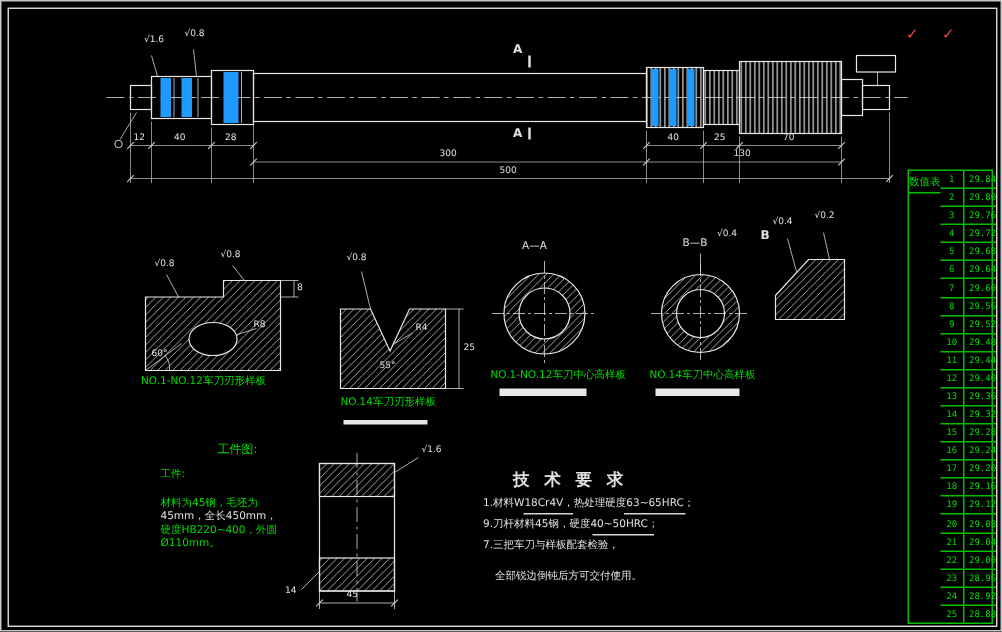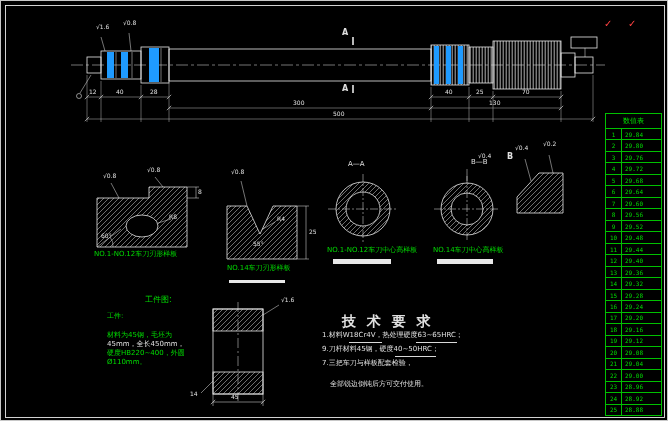--- a/index.html
+++ b/index.html
@@ -2,26 +2,26 @@
 <html><head>
 <meta charset="utf-8">
 <style>
   html,body{margin:0;padding:0;background:#6e6e6e;}
   .screen{position:relative;width:668px;height:421px;background:#000;overflow:hidden;
           font-family:"DejaVu Sans",sans-serif;border:1px solid #c8c8c8;box-sizing:border-box;}
   svg{position:absolute;left:0;top:0;}
   .t{position:absolute;color:#e0e0e0;font-size:7px;line-height:1;white-space:nowrap;}
   .s6{font-size:6px}
   .s8{font-size:8px}
-  .s9{font-size:14px;letter-spacing:3px}
+  .s9{font-size:11px;letter-spacing:3px}
   .g{color:#00dd00}
   .b{font-weight:bold}
   .red{color:#ff4242;font-size:10px;font-weight:bold}
   .vtable{position:absolute;left:604px;top:112px;width:57px;height:303px;border:1px solid #00c000;
-          display:flex;flex-direction:column;color:#00dd00;box-sizing:border-box;
+          display:flex;flex-direction:row;color:#00dd00;box-sizing:border-box;
           font-family:"DejaVu Sans Mono",monospace;font-size:6px;}
   .thead{height:14px;border-bottom:1px solid #00c000;display:flex;align-items:center;justify-content:center;font-size:7px;flex:none;}
   .tbody{flex:1;display:flex;flex-direction:column;}
   .trow{flex:1;display:flex;border-bottom:1px solid #00c000;min-height:0;}
   .trow:last-child{border-bottom:none;}
   .tno{width:15px;border-right:1px solid #00c000;display:flex;align-items:center;justify-content:center;flex:none;}
   .tval{flex:1;display:flex;align-items:center;padding-left:3px;}
 </style>
 </head>
 <body>
@@ -212,21 +212,21 @@
 
 <div class="t g" style="left:226px;top:264px">NO.14车刀刃形样板</div>
 <div class="t s6" style="left:230px;top:168px">√0.8</div>
 <div class="t s6" style="left:252px;top:240px">55°</div>
 <div class="t s6" style="left:276px;top:215px">R4</div>
 <div class="t s6" style="left:308px;top:228px">25</div>
 
 <div class="t" style="left:347px;top:160px">A—A</div>
 <div class="t g" style="left:326px;top:246px">NO.1-NO.12车刀中心高样板</div>
 
-<div class="t" style="left:470px;top:158px">B—B</div>
+<div class="t" style="left:454px;top:158px">B—B</div>
 <div class="t s6" style="left:477px;top:152px">√0.4</div>
 <div class="t g" style="left:432px;top:246px">NO.14车刀中心高样板</div>
 
 <div class="t s8 b" style="left:506px;top:152px">B</div>
 <div class="t s6" style="left:514px;top:144px">√0.4</div>
 <div class="t s6" style="left:542px;top:140px">√0.2</div>
 
 <div class="t g s8" style="left:144px;top:295px">工件图:</div>
 <div class="t s6" style="left:230px;top:393px">45</div>
 <div class="t s6" style="left:189px;top:390px">14</div>

